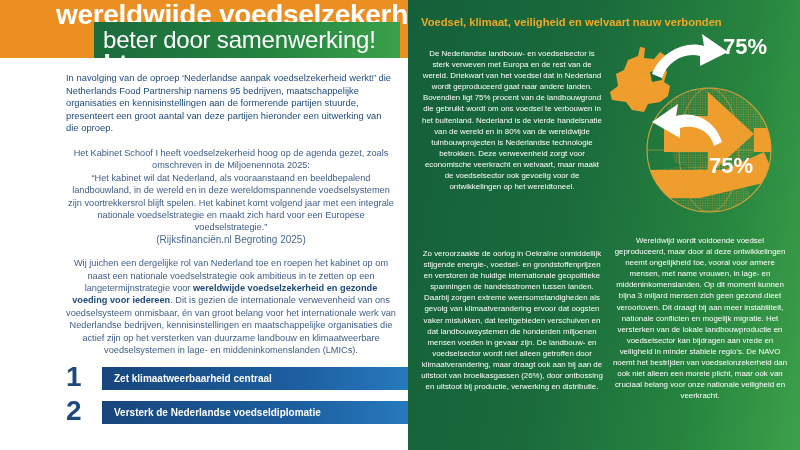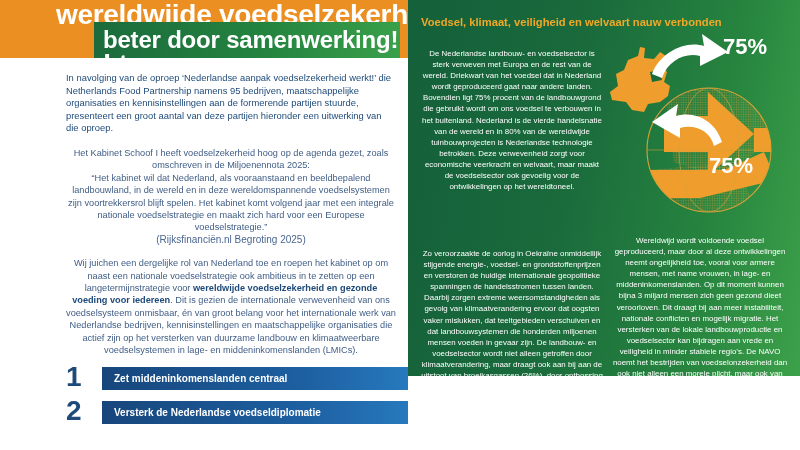--- a/index.html
+++ b/index.html
@@ -22,21 +22,21 @@
     position:absolute;left:56px;top:-28px;width:360px;
     color:#ffffff;font-weight:bold;font-size:28px;line-height:32px;
     letter-spacing:-0.3px;white-space:nowrap;margin-top:27px;
   }
   .title-green{
     position:absolute;left:94px;top:22px;width:306px;height:36px;
     background:linear-gradient(90deg,#1c6b3c 0%,#23833f 55%,#3aa04a 100%);
   }
   .title-green-text{
     position:absolute;left:103px;top:25px;
-    color:#ffffff;font-weight:bold;font-size:24px;line-height:30px;
+    color:#ffffff;font-weight:normal;font-size:24px;line-height:30px;
     letter-spacing:-0.2px;white-space:nowrap;
   }
 
   .body-col{position:absolute;left:66px;top:72px;width:330px;}
 
   p.lead{
     margin:0 0 12px 0;
     color:#1e4a7a;font-weight:normal;font-size:9.4px;line-height:12.6px;
     letter-spacing:0.01px;
   }
@@ -59,21 +59,21 @@
     position:absolute;left:36px;top:0;right:-66px;height:23px;
     background:linear-gradient(90deg,#17467c 0%,#1d5fa0 55%,#2b86cc 100%);
   }
   .rec-label{
     position:absolute;left:12px;top:5px;
     color:#ffffff;font-weight:bold;font-size:10px;line-height:13px;white-space:nowrap;
   }
 
   
   #right-panel{
-    position:absolute;left:408px;top:0;width:392px;height:376px;
+    position:absolute;left:408px;top:0;width:392px;height:450px;
     background:linear-gradient(100deg,#14603a 0%,#1a6a3c 40%,#27853f 75%,#3da14a 100%);
     overflow:hidden;
   }
   .green-heading{
     position:absolute;left:13px;top:15px;
     color:#f0a828;font-weight:bold;font-size:11.2px;line-height:14px;white-space:nowrap;
   }
   .gcol{position:absolute;color:#ffffff;font-size:7.9px;line-height:11.1px;text-align:center;}
   #gcol-a{left:13px;top:48px;width:182px;}
   #gcol-b{left:13px;top:248px;width:182px;}
@@ -107,21 +107,21 @@
 
       <p class="body">Het Kabinet Schoof I heeft voedselzekerheid hoog op de agenda gezet, zoals omschreven in de Miljoenennota 2025:</p>
       <p class="body" style="margin-top:-11px;"><span class="quote">“Het kabinet wil dat Nederland, als vooraanstaand en beeldbepalend landbouwland, in de wereld en in deze wereldomspannende voedselsystemen zijn voortrekkersrol blijft spelen. Het kabinet komt volgend jaar met een integrale nationale voedselstrategie en maakt zich hard voor een Europese voedselstrategie.”</span><br><span class="src">(Rijksfinanciën.nl Begroting 2025)</span></p>
 
       <p class="body"><span>Wij juichen een dergelijke rol van Nederland toe en roepen het kabinet op om naast een nationale voedselstrategie ook ambitieus in te zetten op een langetermijnstrategie voor </span><b>wereldwijde voedselzekerheid en gezonde voeding voor iedereen</b><span>. Dit is gezien de internationale verwevenheid van ons voedselsysteem onmisbaar, én van groot belang voor het internationale werk van Nederlandse bedrijven, kennisinstellingen en maatschappelijke organisaties die actief zijn op het versterken van duurzame landbouw en klimaatweerbare voedselsystemen in lage- en middeninkomenslanden (LMICs).</span></p>
 
 
       <div class="rec">
         <div class="rec-num">1</div>
         <div class="rec-bar">
-          <div class="rec-label">Zet middeninkomenslanden centraal</div>
+          <div class="rec-label">Zet klimaatweerbaarheid centraal</div>
         </div>
       </div>
 
       <div class="rec">
         <div class="rec-num">2</div>
         <div class="rec-bar">
           <div class="rec-label">Versterk de Nederlandse voedseldiplomatie</div>
         </div>
       </div>
 

